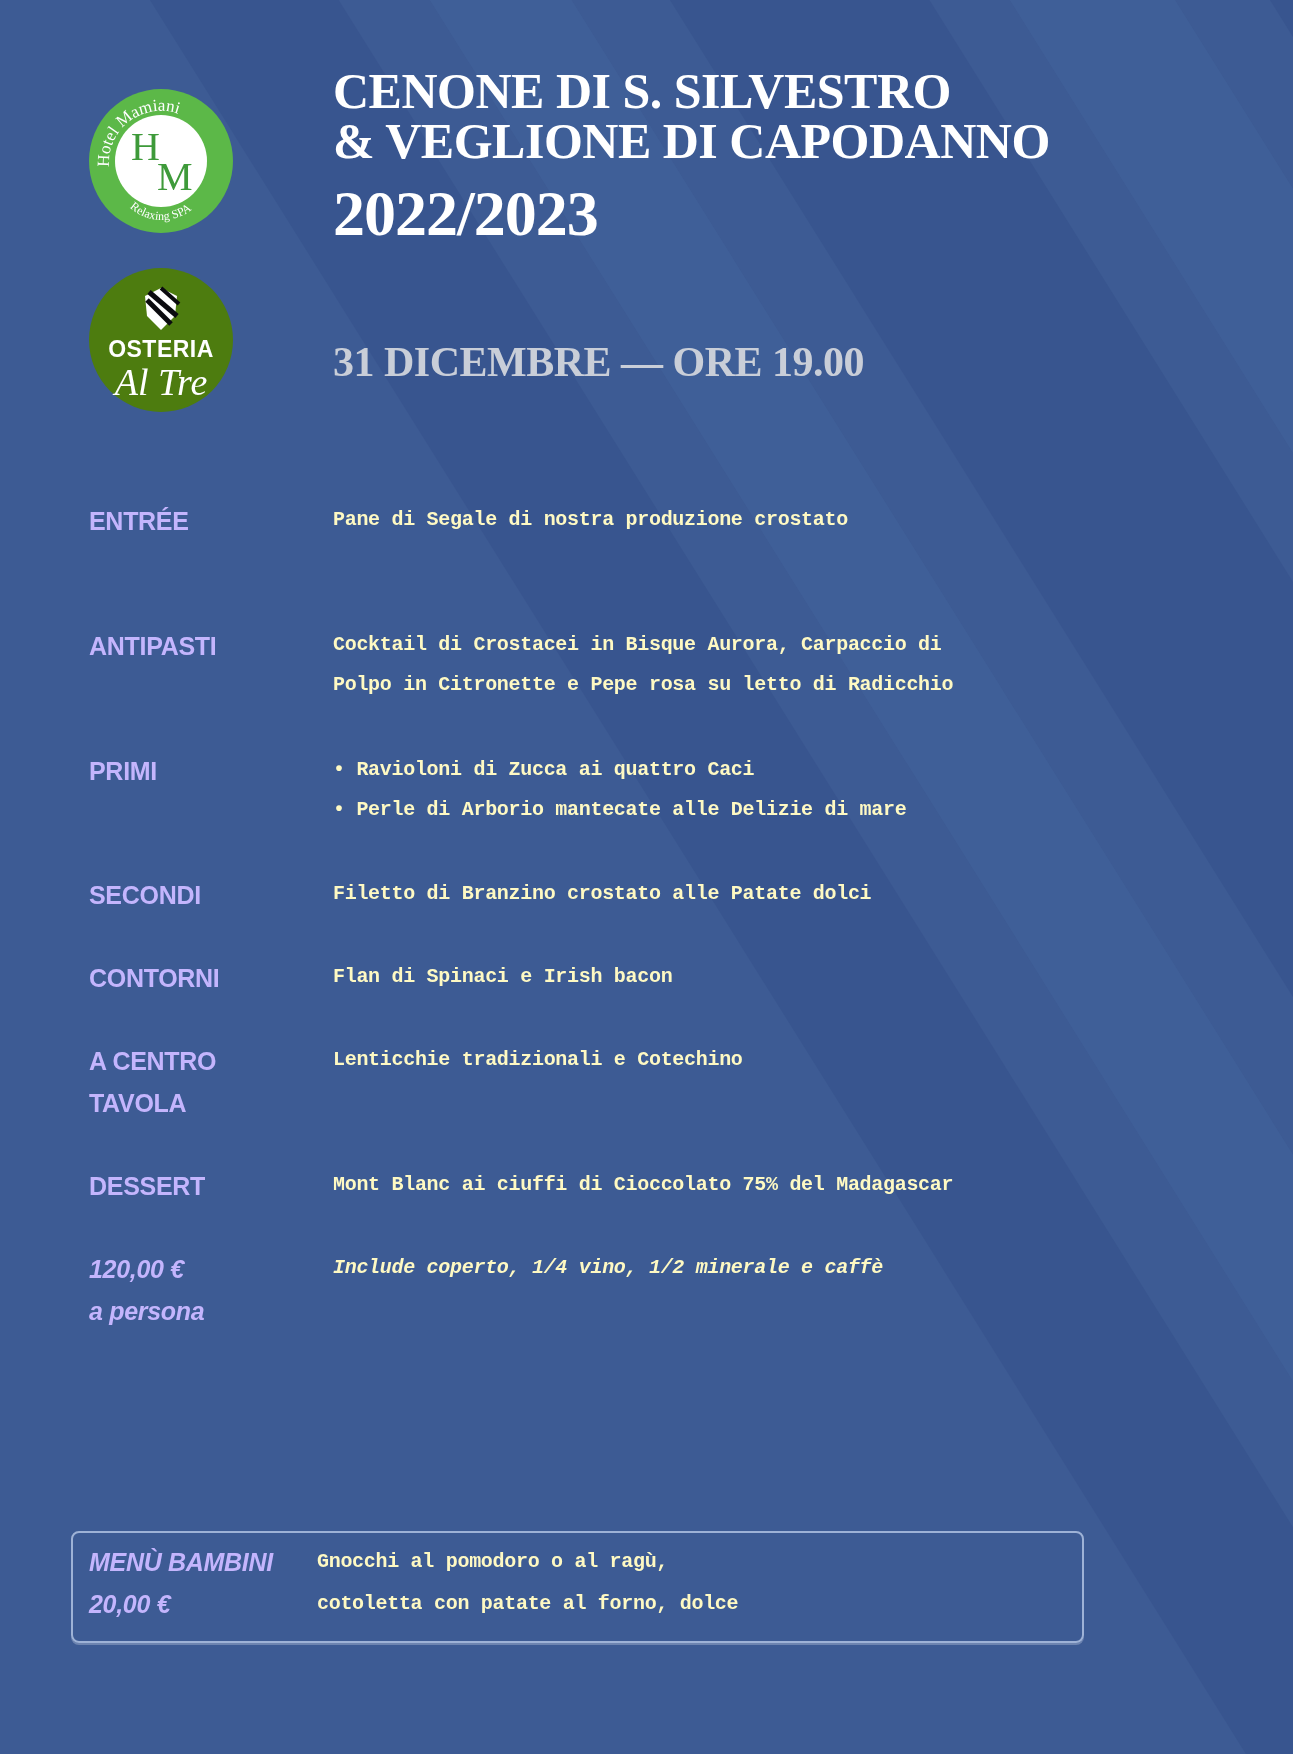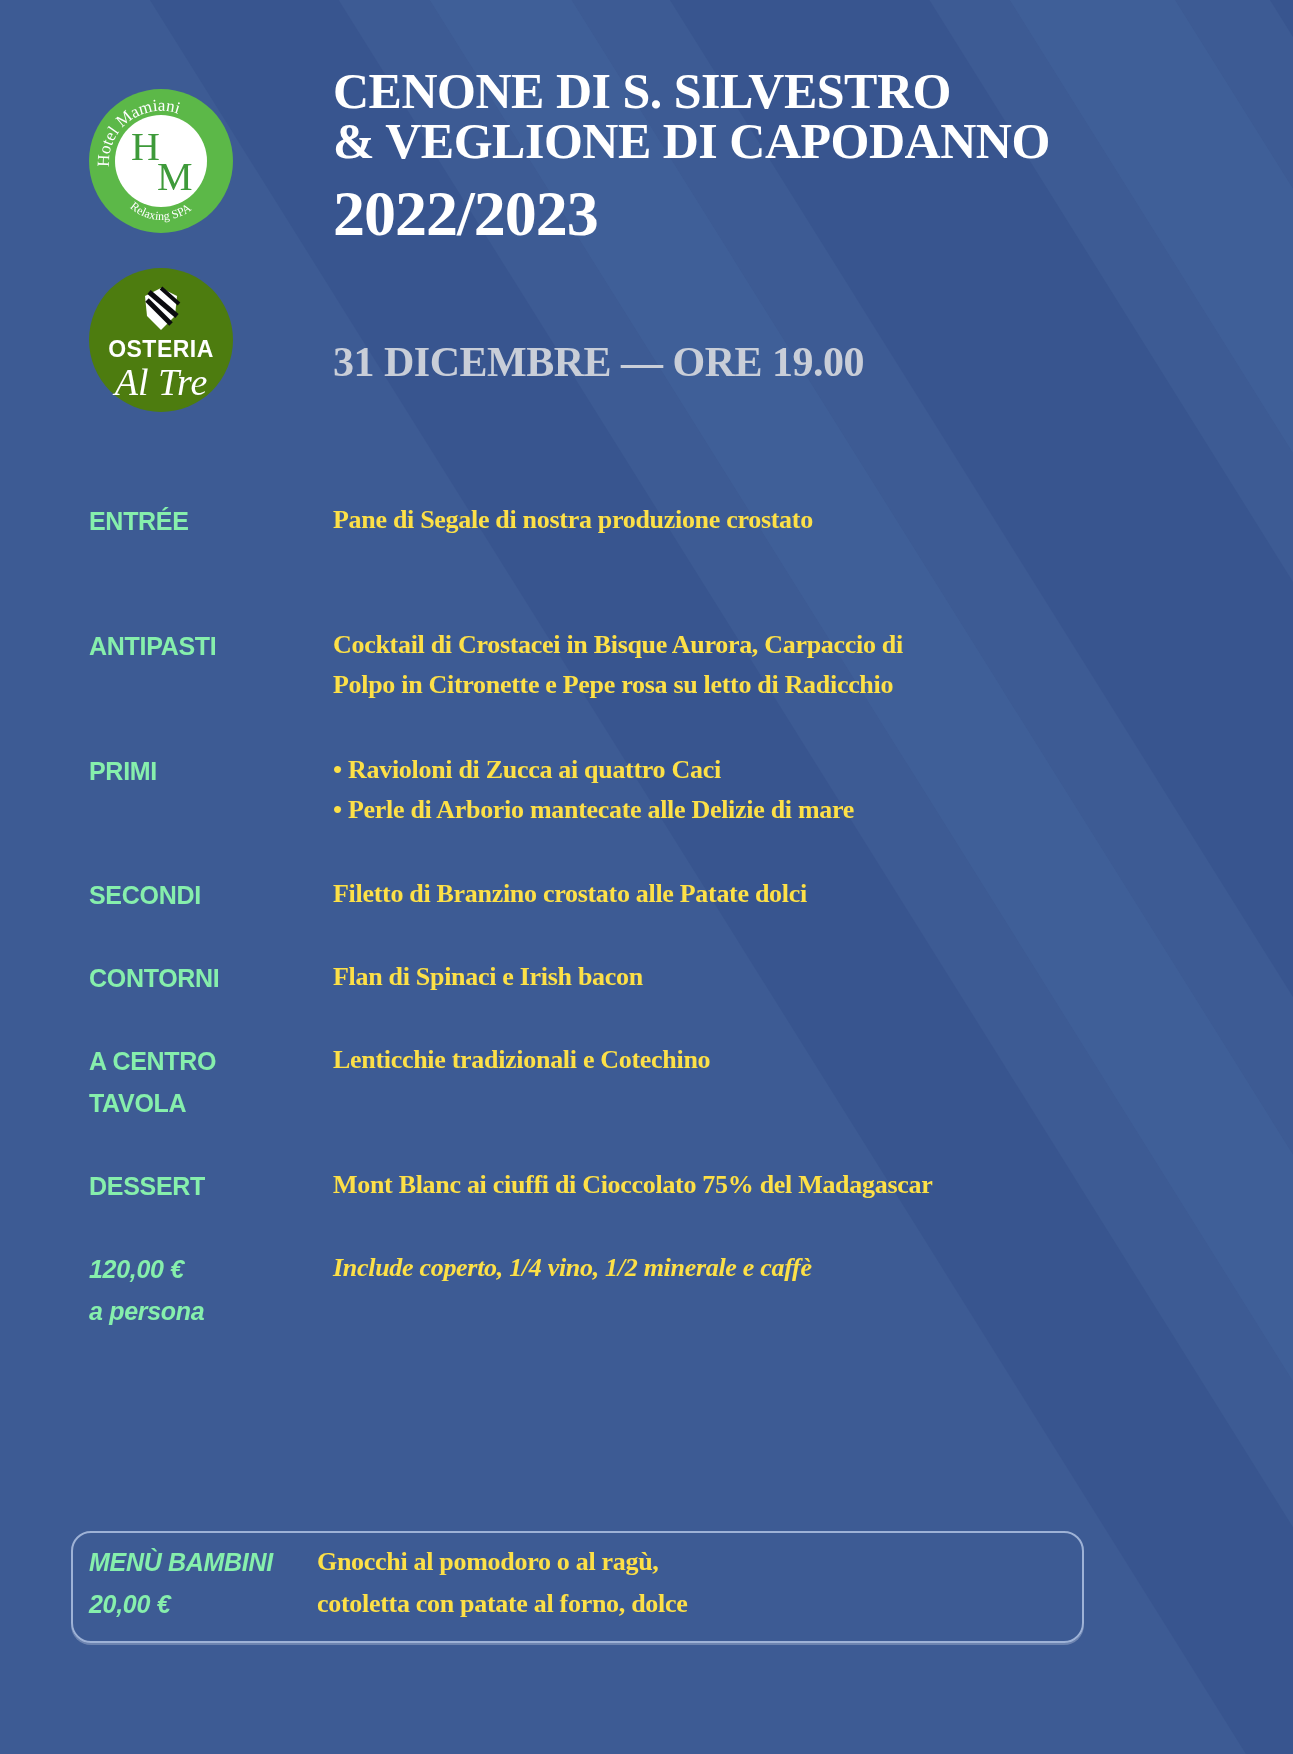--- a/index.html
+++ b/index.html
@@ -46,32 +46,32 @@
   .date {
     position: absolute; left: 333px; top: 338px; z-index: 2;
     color: #c9ced8; font-weight: bold; font-size: 42px; letter-spacing: -0.5px;
   }
 
   .menu { position: absolute; left: 89px; top: 500px; width: 1000px; z-index: 2; }
   .row { display: flex; }
   .row .label {
     width: 244px; flex: none;
     font-family: "Liberation Sans", sans-serif; font-weight: bold; font-size: 25px; line-height: 42px;
-    color: #86efac; letter-spacing: -0.3px;
+    color: #c4b5fd; letter-spacing: -0.3px;
   }
   .row .desc {
-    font-family: Liberation Serif, serif; font-weight: bold; font-size: 26px; line-height: 40px; color: #fde047;
+    font-family: Liberation Mono, monospace; font-weight: bold; font-size: 20px; line-height: 40px; color: #fef9c3;
     letter-spacing: -0.3px;
   }
   .row .desc div { white-space: nowrap; }
   .italic { font-style: italic; }
 
   .kids {
     position: absolute; left: 71px; top: 1531px; width: 1013px; height: 112px;
-    border: 2px solid #9eb2d6; border-radius: 20px; z-index: 2; box-sizing: border-box;
+    border: 2px solid #9eb2d6; border-radius: 8px; z-index: 2; box-sizing: border-box;
     box-shadow: 0 2px 0 rgba(200,210,230,0.35);
   }
   .kids .row { position: absolute; left: 16px; top: 8px; }
 </style>
 </head>
 <body>
 
 <div class="bg">
   <div class="stripe" style="left:-100px; width:160px;"></div>
   <div class="stripe light" style="left:180px; width:120px;"></div>

